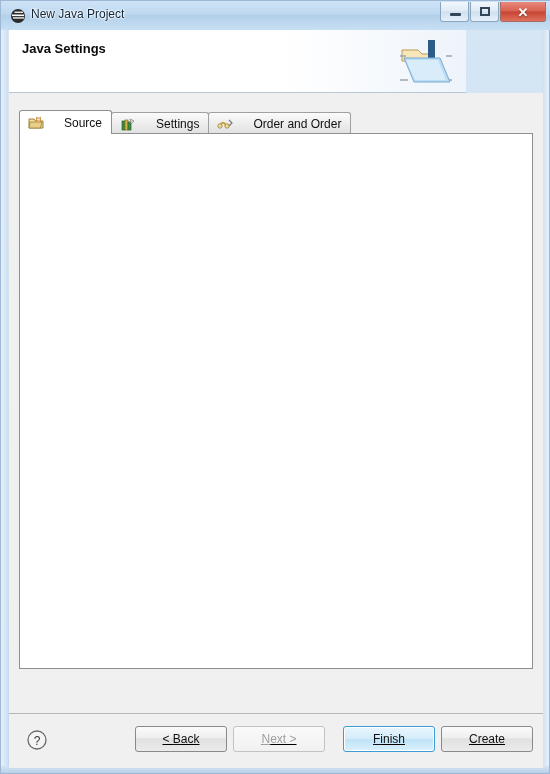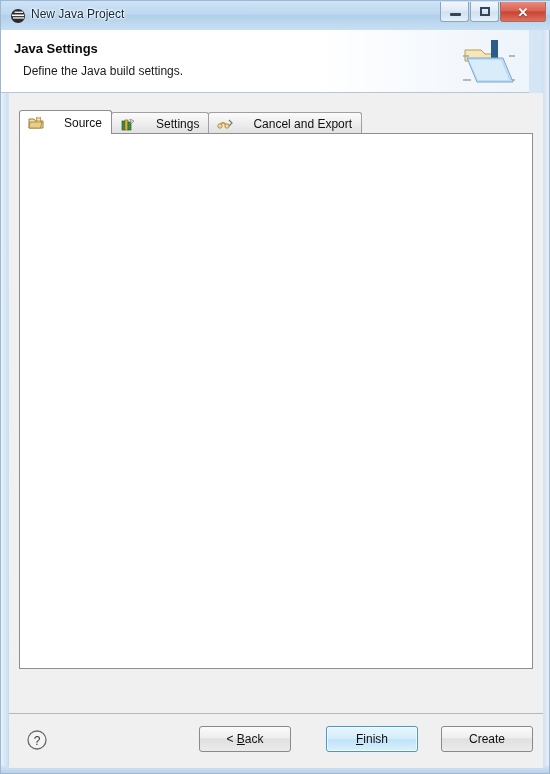--- a/index.html
+++ b/index.html
@@ -73,21 +73,21 @@
     position: absolute; left: 9px; bottom: 5px; width: 11px; height: 3px;
     background: #33465a; border-radius: 1px;
   }
   .restore-sq {
     position: absolute; left: 9px; top: 5px; width: 10px; height: 9px;
     border: 2px solid #33465a; box-sizing: border-box;
   }
 
   
   .header {
-    position: absolute; left: 0; top: 29px; width: 528px; height: 63px;
+    position: absolute; left: 8px; top: 29px; width: 457px; height: 63px;
     background: linear-gradient(to right, #ffffff 60%, #eef4fb 100%);
     border-bottom: 1px solid #b9c6d4;
     box-sizing: border-box;
   }
   .header-title {
     position: absolute; left: 13px; top: 11px;
     font-size: 13px; font-weight: bold; color: #0b0b0b;
   }
   .header-sub {
     position: absolute; left: 22px; top: 34px;
@@ -293,21 +293,21 @@
   
   .btnbar {
     position: absolute; left: 8px; top: 712px; width: 534px; height: 55px;
     background: #f0f0f0;
     border-top: 1px solid #b6b6b6;
     box-sizing: border-box;
   }
   .help-circle {
     position: absolute; left: 17px; top: 15px; width: 22px; height: 22px;
   }
-  .btns { position: absolute; right: 10px; top: 12px; display: flex; gap: 23px; }
+  .btns { position: absolute; right: 10px; top: 12px; display: flex; gap: 6px; text-decoration: underline; }
   .btn {
     width: 92px; height: 26px; box-sizing: border-box;
     border: 1px solid #8a8a8a; border-radius: 3px;
     background: linear-gradient(to bottom, #fbfbfb 0%, #eeeeee 45%, #e0e0e0 50%, #ebebeb 100%);
     font-size: 12px; color: #101010;
     display: flex; align-items: center; justify-content: center;
   }
   .btn.disabled { color: #a0a0a0; border-color: #c3c3c3;
     background: linear-gradient(to bottom, #fafafa, #f1f1f1); }
   .btn.default {
@@ -346,21 +346,20 @@
         <div class="restore-sq"></div>
       </div>
       <div class="winbtn close">
         <div class="glyph">✕</div>
       </div>
     </div>
   </div>
 
   <div class="header">
     <div class="header-title">Java Settings</div>
-    <div class="header-sub">Define the Java build settings.</div>
     <span class="header-icon">
       <svg width="56" height="52" viewBox="0 0 56 52">
         <path d="M4 14h16l4 4h12v7H4z" fill="#f6e6b8" stroke="#b79b54" stroke-width="1"></path>
         <rect x="30" y="4" width="7" height="18" fill="#2c5d86"></rect>
         <path d="M37 22c0 5-4 7-8 6l1-4c3 1 4-1 4-3z" fill="#2c5d86"></path>
         <path d="M2 44h8M46 44h8M2 20h6M48 20h6" stroke="#9aa7b3" stroke-width="1.5"></path>
         <path d="M6 22h36l10 24H16z" fill="#bcdcf4" stroke="#7ba9cf" stroke-width="1"></path>
         <path d="M8 24h32l8 20H17z" fill="#d9ecfa"></path>
       </svg>
     </span>
@@ -393,21 +392,21 @@
       </div>
       <div class="tab">
         <span class="tico">
           <svg width="16" height="16" viewBox="0 0 16 16">
             <path d="M3 9c2-3 4-3 6 0" stroke="#c8a23c" stroke-width="2" fill="none"></path>
             <circle cx="3" cy="10" r="2.2" fill="#f0dc9a" stroke="#9a7f3b" stroke-width=".8"></circle>
             <circle cx="10" cy="10" r="2.2" fill="#f0dc9a" stroke="#9a7f3b" stroke-width=".8"></circle>
             <path d="M12 4l3 3-3 3" stroke="#7a7a7a" stroke-width="1.2" fill="none"></path>
           </svg>
         </span>
-        <span>Cancel and Export</span>
+        <span>Order and Order</span>
       </div>
     </div>
 
     <div class="panel"></div>
 
     <div class="toolbar">
       <div class="tbtn">
         <svg width="22" height="22" viewBox="0 0 22 22">
           <path d="M3 6h6l1.5 2H19v8H3z" fill="#f3dfa2" stroke="#9a7f3b" stroke-width="1"></path>
           <path d="M4 9h14l-2 7H3z" fill="#e8cf86" stroke="#9a7f3b" stroke-width=".8"></path>
@@ -591,20 +590,23 @@
     <span class="help-circle">
       <svg width="22" height="22" viewBox="0 0 22 22">
         <circle cx="11" cy="11" r="9" fill="#f4f4f4" stroke="#6b6b6b" stroke-width="1.3"></circle>
         <text x="11" y="15.5" font-size="12" text-anchor="middle" fill="#3b3b3b" font-family="Liberation Sans, sans-serif">?</text>
       </svg>
     </span>
     <div class="btns">
       <div class="btn">
         <span>&lt; <span class="uline">B</span>ack</span>
       </div>
+      <div class="btn disabled">
+        <span><span class="uline">N</span>ext &gt;</span>
+      </div>
       <div class="btn default">
         <span><span class="uline">F</span>inish</span>
       </div>
       <div class="btn">
         <span>Create</span>
       </div>
     </div>
   </div>
 
 </div>

